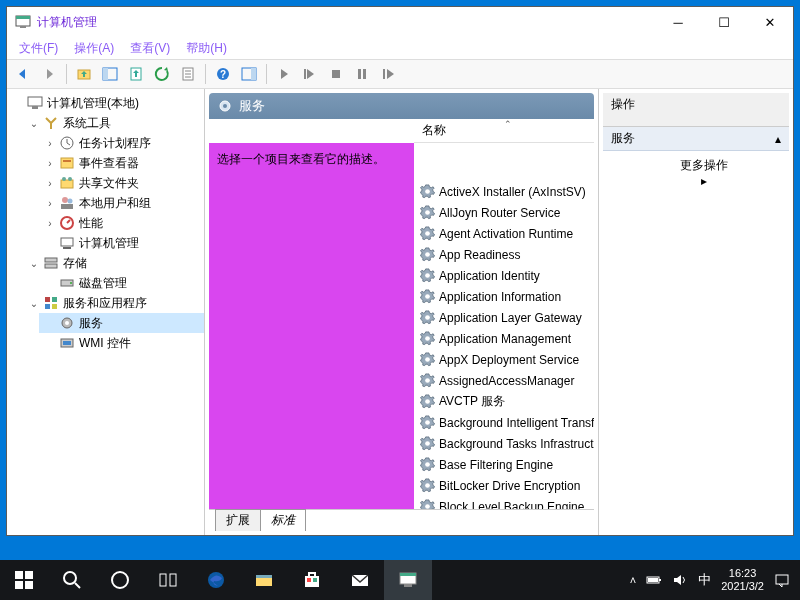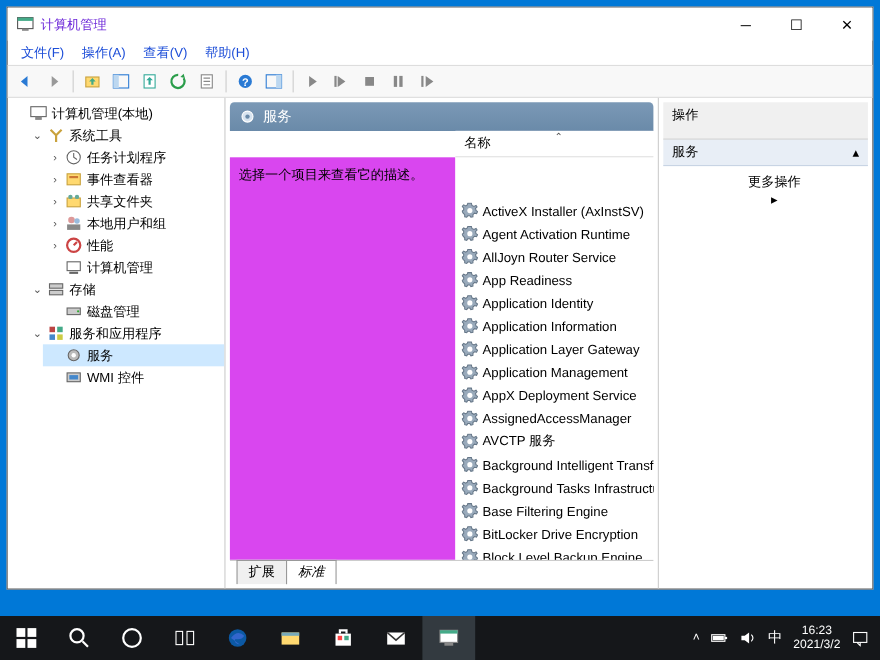--- a/index.html
+++ b/index.html
@@ -3,21 +3,21 @@
 <meta charset="utf-8">
 <style>
 * { margin:0; padding:0; box-sizing:border-box; font-family:"Microsoft YaHei","Segoe UI",Tahoma,sans-serif; }
 body { background:#0078d7; width:800px; height:600px; overflow:hidden; position:relative; }
 .window { position:absolute; left:6px; top:6px; width:788px; height:530px; background:#fff; border:1px solid #5a5a5a; display:flex; flex-direction:column; }
 .titlebar { height:30px; display:flex; align-items:center; padding-left:8px; background:#fff; }
 .titlebar .icon { width:16px; height:16px; margin-right:6px; }
 .titlebar .title { font-size:12px; color:#6d28d9; }
 .titlebar .spacer { flex:1; }
 .winbtn { width:46px; height:30px; display:flex; align-items:center; justify-content:center; font-size:13px; color:#000; }
-.menubar { height:22px; display:flex; align-items:center; padding:0 6px; font-size:12px; color:#1d4ed8; gap:4px; }
+.menubar { height:22px; display:flex; align-items:center; padding:0 6px; font-size:12px; color:#8b5cf6; gap:4px; }
 .menuitem { padding:2px 6px; }
 .toolbar { height:30px; border-top:1px solid #ddd; border-bottom:1px solid #ddd; display:flex; align-items:center; padding:0 4px; gap:2px; background:#f8f8f8; }
 .tbtn { width:24px; height:24px; display:flex; align-items:center; justify-content:center; border:1px solid transparent; }
 .tbtn svg { width:16px; height:16px; }
 .tsep { width:1px; height:20px; background:#ccc; margin:0 3px; }
 .body { flex:1; display:flex; min-height:0; }
 .tree { width:198px; border-right:1px solid #ccc; font-size:12px; padding:4px 0; overflow:auto; }
 .tree ul { list-style:none; }
 .tree li { white-space:nowrap; }
 .tree .row { display:flex; align-items:center; height:20px; padding-left:4px; }
@@ -335,28 +335,28 @@
                   <path d="M8 1 L9.5 1 L10 3 L12 4 L14 3 L15 4.5 L13.5 6 L14 8 L15.5 9 L14.5 11 L12.5 10.5 L11 12 L11 14 L9 14.5 L8 13 L6 13 L5 14.5 L3 14 L3 12 L1.5 10.5 L0.5 8.5 L2 7.5 L2 5.5 L0.5 4 L2 2.5 L4 3.5 L5.5 2.5 L6 1 Z" fill="#9ab" stroke="#678"></path>
                   <circle cx="8" cy="8" r="2.5" fill="#fff"></circle>
                 </svg>
                 <span>ActiveX Installer (AxInstSV)</span>
               </div>
               <div class="svc">
                 <svg class="gear" viewBox="0 0 16 16">
                   <path d="M8 1 L9.5 1 L10 3 L12 4 L14 3 L15 4.5 L13.5 6 L14 8 L15.5 9 L14.5 11 L12.5 10.5 L11 12 L11 14 L9 14.5 L8 13 L6 13 L5 14.5 L3 14 L3 12 L1.5 10.5 L0.5 8.5 L2 7.5 L2 5.5 L0.5 4 L2 2.5 L4 3.5 L5.5 2.5 L6 1 Z" fill="#9ab" stroke="#678"></path>
                   <circle cx="8" cy="8" r="2.5" fill="#fff"></circle>
                 </svg>
+                <span>AllJoyn Router Service</span>
+              </div>
+              <div class="svc">
+                <svg class="gear" viewBox="0 0 16 16">
+                  <path d="M8 1 L9.5 1 L10 3 L12 4 L14 3 L15 4.5 L13.5 6 L14 8 L15.5 9 L14.5 11 L12.5 10.5 L11 12 L11 14 L9 14.5 L8 13 L6 13 L5 14.5 L3 14 L3 12 L1.5 10.5 L0.5 8.5 L2 7.5 L2 5.5 L0.5 4 L2 2.5 L4 3.5 L5.5 2.5 L6 1 Z" fill="#9ab" stroke="#678"></path>
+                  <circle cx="8" cy="8" r="2.5" fill="#fff"></circle>
+                </svg>
                 <span>Agent Activation Runtime</span>
-              </div>
-              <div class="svc">
-                <svg class="gear" viewBox="0 0 16 16">
-                  <path d="M8 1 L9.5 1 L10 3 L12 4 L14 3 L15 4.5 L13.5 6 L14 8 L15.5 9 L14.5 11 L12.5 10.5 L11 12 L11 14 L9 14.5 L8 13 L6 13 L5 14.5 L3 14 L3 12 L1.5 10.5 L0.5 8.5 L2 7.5 L2 5.5 L0.5 4 L2 2.5 L4 3.5 L5.5 2.5 L6 1 Z" fill="#9ab" stroke="#678"></path>
-                  <circle cx="8" cy="8" r="2.5" fill="#fff"></circle>
-                </svg>
-                <span>AllJoyn Router Service</span>
               </div>
               <div class="svc">
                 <svg class="gear" viewBox="0 0 16 16">
                   <path d="M8 1 L9.5 1 L10 3 L12 4 L14 3 L15 4.5 L13.5 6 L14 8 L15.5 9 L14.5 11 L12.5 10.5 L11 12 L11 14 L9 14.5 L8 13 L6 13 L5 14.5 L3 14 L3 12 L1.5 10.5 L0.5 8.5 L2 7.5 L2 5.5 L0.5 4 L2 2.5 L4 3.5 L5.5 2.5 L6 1 Z" fill="#9ab" stroke="#678"></path>
                   <circle cx="8" cy="8" r="2.5" fill="#fff"></circle>
                 </svg>
                 <span>App Readiness</span>
               </div>
               <div class="svc">
                 <svg class="gear" viewBox="0 0 16 16">

